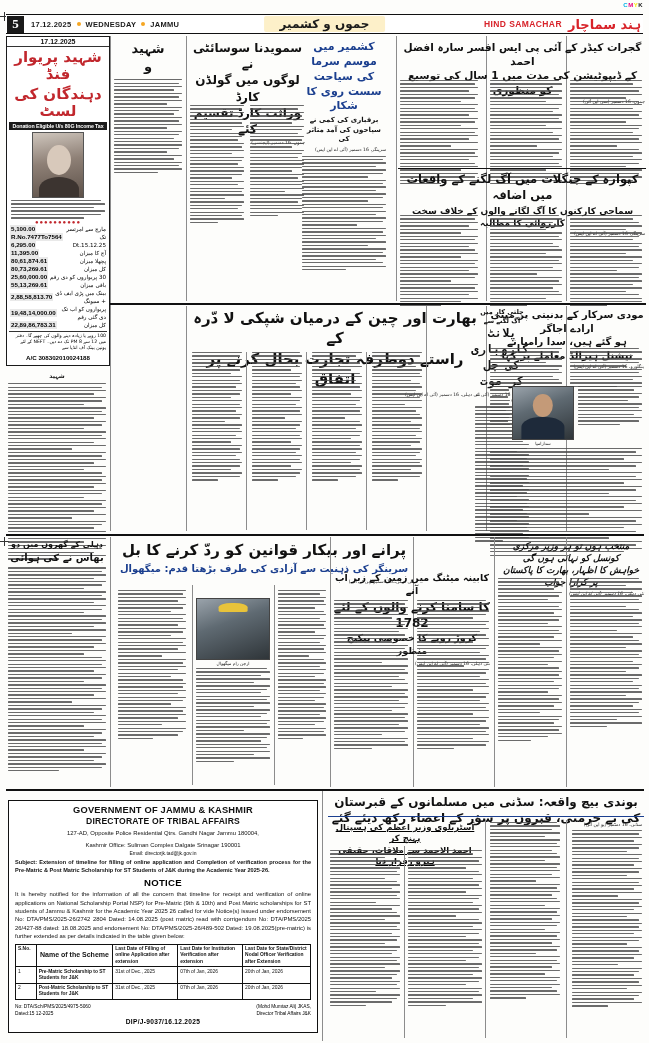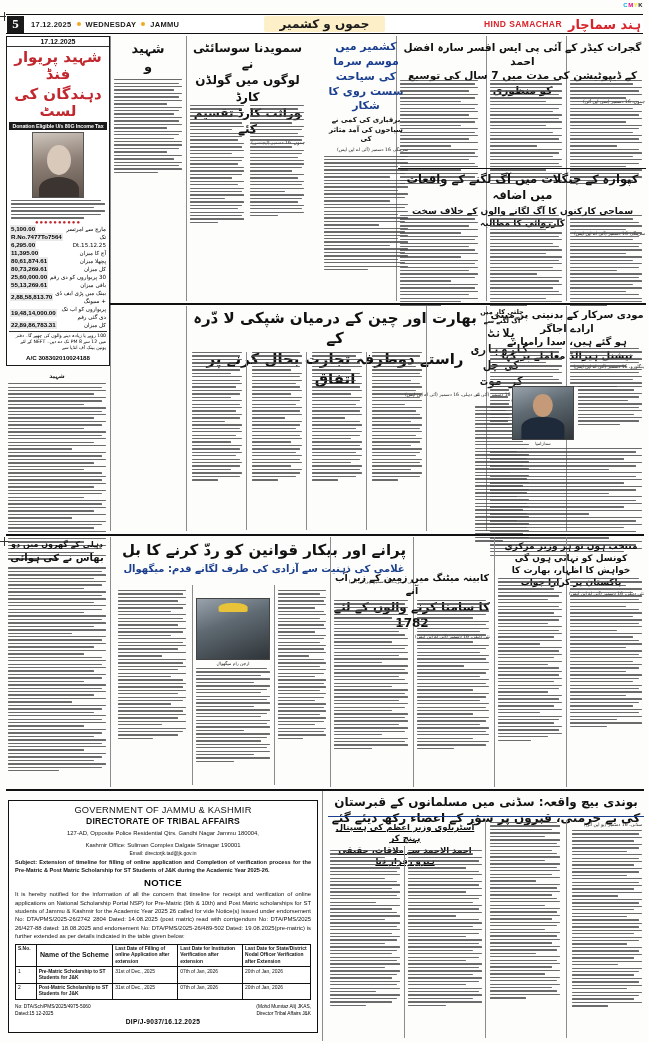--- a/index.html
+++ b/index.html
@@ -143,21 +143,21 @@
   .photo.turban .cap{
     position:absolute; left:50%; top:6%; transform:translateX(-50%);
     width:40%; height:16%; background:#e8c33a; border-radius:45% 45% 10% 10%;
   }
 
   
   .notice {
     position:absolute; left:8px; top:800px; width:310px; height:233px;
     border:1.3px solid #111; background:#fff; padding:4px 6px;
   }
-  .nt-h1 { text-align:center; font-size:9.3px; font-weight:normal; letter-spacing:.2px; color:#111;}
+  .nt-h1 { text-align:center; font-size:9.3px; font-weight:bold; letter-spacing:.2px; color:#111;}
   .nt-h2 { text-align:center; font-size:8.6px; font-weight:bold; letter-spacing:.2px; color:#111; margin-top:1px;}
   .nt-addr { text-align:center; font-size:5.9px; margin-top:3px; line-height:8.5px; color:#111;}
   .nt-email { text-align:center; font-size:5px; margin-top:1px; color:#111;}
   .nt-subj { font-size:5.6px; font-weight:bold; text-align:justify; margin-top:3px; line-height:7.6px; color:#111;}
   .nt-notice { text-align:center; font-size:9.6px; font-weight:bold; margin:3px 0 2px; letter-spacing:.3px;}
   .nt-body { font-size:5.9px; text-align:justify; line-height:8.4px; color:#111;}
   table.nt-tbl { width:100%; border-collapse:collapse; margin-top:3px; }
   table.nt-tbl th, table.nt-tbl td {
     border:.8px solid #111; padding:1.5px 2px; font-size:4.9px; vertical-align:top;
     text-align:left; line-height:6.2px; color:#111;
@@ -388,21 +388,21 @@
         <div class="ln s1"></div>
         <div class="ln s2"></div>
       <div class="ln s3"></div>
         <div class="ln s1"></div>
         <div class="ln s2"></div>
         <div class="ln s1"></div>
       <div class="ln s6"></div>
     </div>
   </div>
 
-  <div class="box" style="left:324px; top:40px; width:84px;">
+  <div class="box" style="left:302px; top:40px; width:84px;">
     <div class="hdl blue" style="font-size:11px;">کشمیر میں موسم سرما کی سیاحت سست روی کا شکار</div>
     <div class="hdl" style="font-size:7px; margin-top:2px;">برفباری کی کمی نے سیاحوں کی آمد متاثر کی</div>
     <div class="byline" style="margin-top:2px;">سرینگر، 16 دسمبر (آئی اے این ایس)</div>
     <div class="lines dense" style="margin-top:3px;">
       <div class="ln s1"></div>
         <div class="ln s2"></div>
         <div class="ln s1"></div>
         <div class="ln s3"></div>
       <div class="ln s1"></div>
         <div class="ln s2"></div>
@@ -432,21 +432,21 @@
         <div class="ln s1"></div>
         <div class="ln s3"></div>
         <div class="ln s2"></div>
       <div class="ln s1"></div>
         <div class="ln s6"></div>
     </div>
   </div>
 
   <div class="box" style="left:400px; top:40px; width:245px;">
     <div class="hdl" style="font-size:10.5px;">گجرات کیڈر کے آئی پی ایس افسر سارہ افضل احمد</div>
-    <div class="hdl" style="font-size:10.5px;">کے ڈیپوٹیشن کی مدت میں 7 سال کی توسیع کو منظوری</div>
+    <div class="hdl" style="font-size:10.5px;">کے ڈیپوٹیشن کی مدت میں 1 سال کی توسیع کو منظوری</div>
     <div class="byline" style="margin-top:2px;">جموں، 16 دسمبر (سی این آئی)</div>
   </div>
   <div class="box" style="left:400px; top:80px; width:78px;">
     <div class="lines dense">
       <div class="ln s1"></div>
         <div class="ln s2"></div>
         <div class="ln s1"></div>
         <div class="ln s3"></div>
       <div class="ln s1"></div>
         <div class="ln s2"></div>
@@ -1112,21 +1112,21 @@
         <div class="ln s2"></div>
       <div class="ln s3"></div>
         <div class="ln s1"></div>
         <div class="ln s2"></div>
         <div class="ln s6"></div>
     </div>
   </div>
 
   <div class="box" style="left:114px; top:540px; width:300px;">
     <div class="hdl" style="font-size:15px;">پرانے اور بیکار قوانین کو ردّ کرنے کا بل</div>
-    <div class="hdl blue" style="font-size:10px; margin-top:2px;">غلامی کی ذہنیت سے آزادی کی طرف لگانے قدم: میگھوال</div>
+    <div class="hdl blue" style="font-size:10px; margin-top:2px;">سرینگر کی ذہنیت سے آزادی کی طرف بڑھتا قدم: میگھوال</div>
     <div class="byline" style="margin-top:3px;">نئی دہلی، 16 دسمبر (پی ٹی آئی)</div>
   </div>
   <div class="photo turban" style="position:absolute; left:196px; top:598px; width:74px; height:62px;">
       <span class="cap"></span>
     </div>
   <div class="capt" style="position:absolute; left:196px; top:661px; width:74px;">ارجن رام میگھوال</div>
 
   <div class="vrule" style="left:192px; top:585px; height:200px;"></div>
   <div class="vrule" style="left:274px; top:585px; height:200px;"></div>
   <div class="vrule" style="left:330px; top:537px; height:250px;"></div>
@@ -1259,20 +1259,21 @@
       <div class="ln s1"></div>
         <div class="ln s2"></div>
         <div class="ln s1"></div>
         <div class="ln s6"></div>
     </div>
   </div>
 
   <div class="box" style="left:334px; top:540px; width:156px;margin-top:32px;">
     <div class="hdl" style="font-size:9.5px;">کابینہ میٹنگ میں زمین کے زیر آب آنے</div>
     <div class="hdl" style="font-size:12px; margin-top:1px;">کا سامنا کرنے والوں کے لئے 1782</div>
+    <div class="hdl" style="font-size:9.5px; margin-top:1px;">کروڑ روپے کا خصوصی پیکیج منظور</div>
     <div class="byline" style="margin-top:3px;">نئی دہلی، 16 دسمبر (آئی اے این ایس)</div>
   </div>
   <div class="box" style="left:334px; top:600px; width:74px;">
     <div class="lines dense">
       <div class="ln s1"></div>
         <div class="ln s2"></div>
         <div class="ln s1"></div>
         <div class="ln s3"></div>
       <div class="ln s1"></div>
         <div class="ln s4"></div>
@@ -1358,21 +1359,21 @@
         <div class="ln s1"></div>
         <div class="ln s2"></div>
         <div class="ln s1"></div>
       <div class="ln s4"></div>
         <div class="ln s1"></div>
         <div class="ln s2"></div>
         <div class="ln s6"></div>
     </div>
   </div>
 
-  <div class="box" style="left:498px; top:540px; width:146px;">
+  <div class="box" style="left:498px; top:540px; width:146px;font-style:italic;">
     <div class="hdl" style="font-size:9px;">منتخب ہوں تو ہر وزیر مرکزی کونسل کو نہانی ہوں گی</div>
     <div class="hdl" style="font-size:9px;">خواہش کا اظہار، بھارت کا پاکستان پر کرارا جواب</div>
     <div class="byline" style="margin-top:2px;">نئی دہلی، 16 دسمبر (آئی اے این ایس)</div>
   </div>
   <div class="box" style="left:498px; top:578px; width:64px;">
     <div class="lines dense">
       <div class="ln s1"></div>
         <div class="ln s2"></div>
         <div class="ln s1"></div>
         <div class="ln s3"></div>

